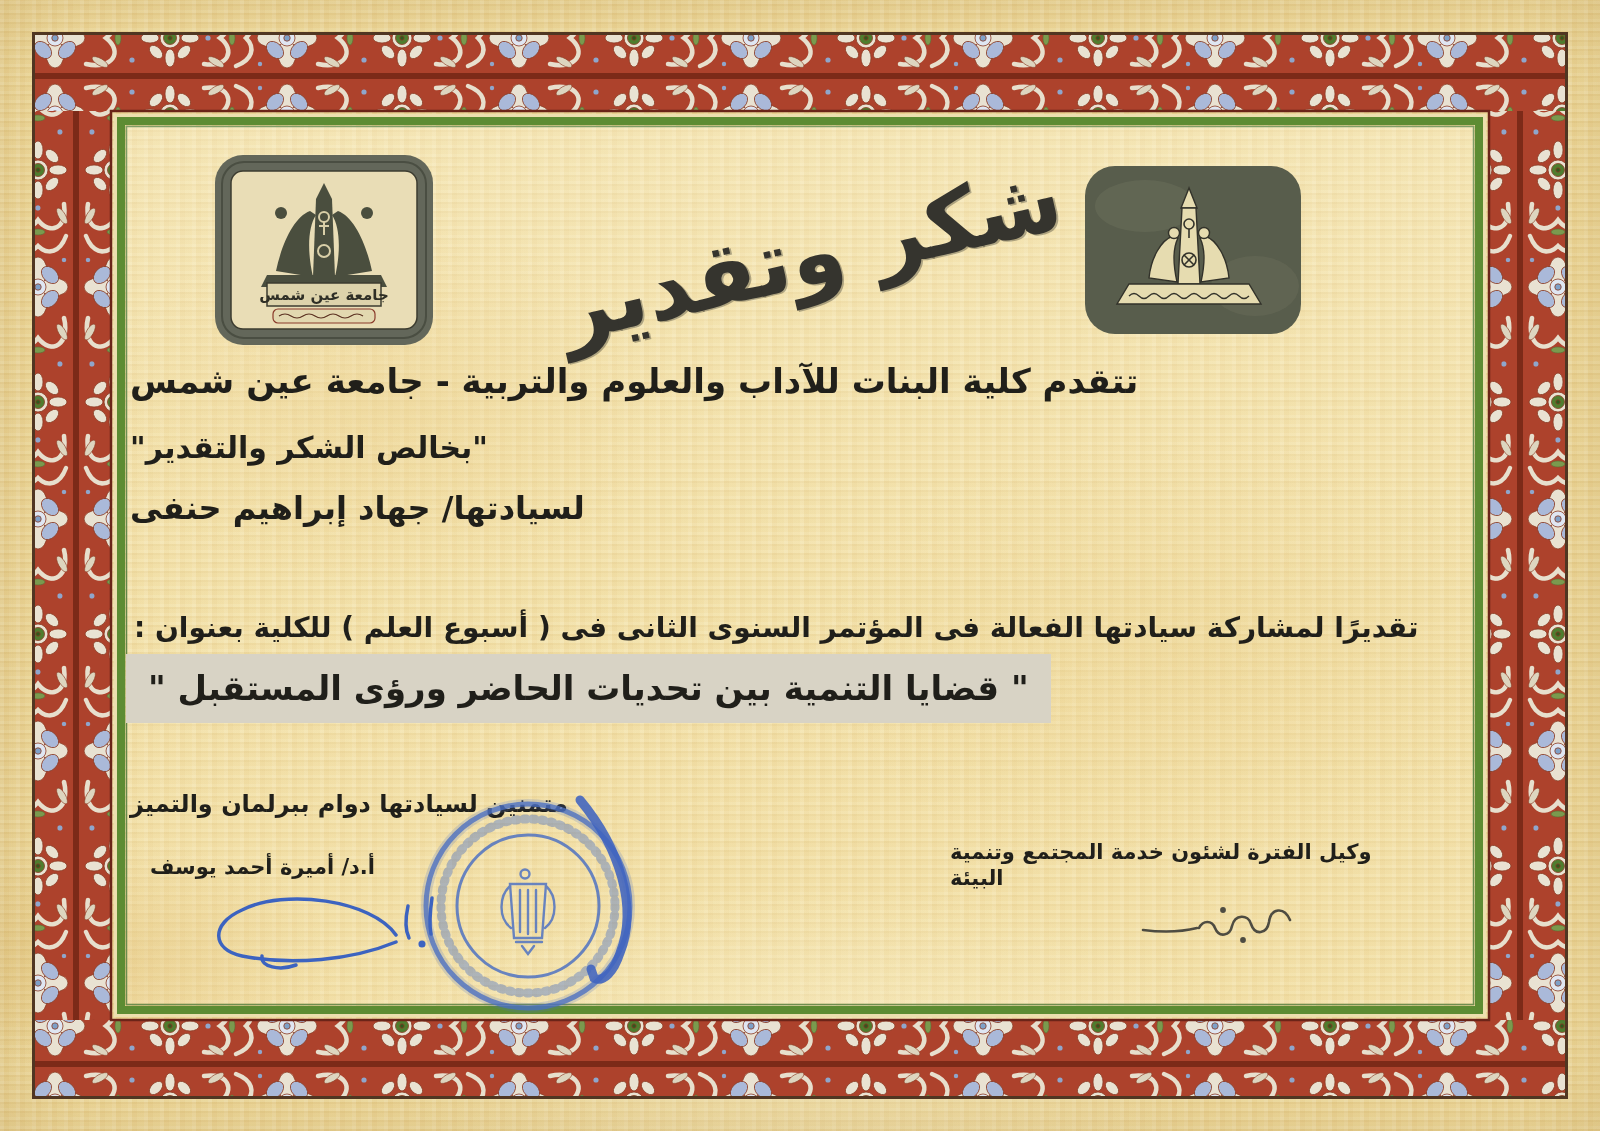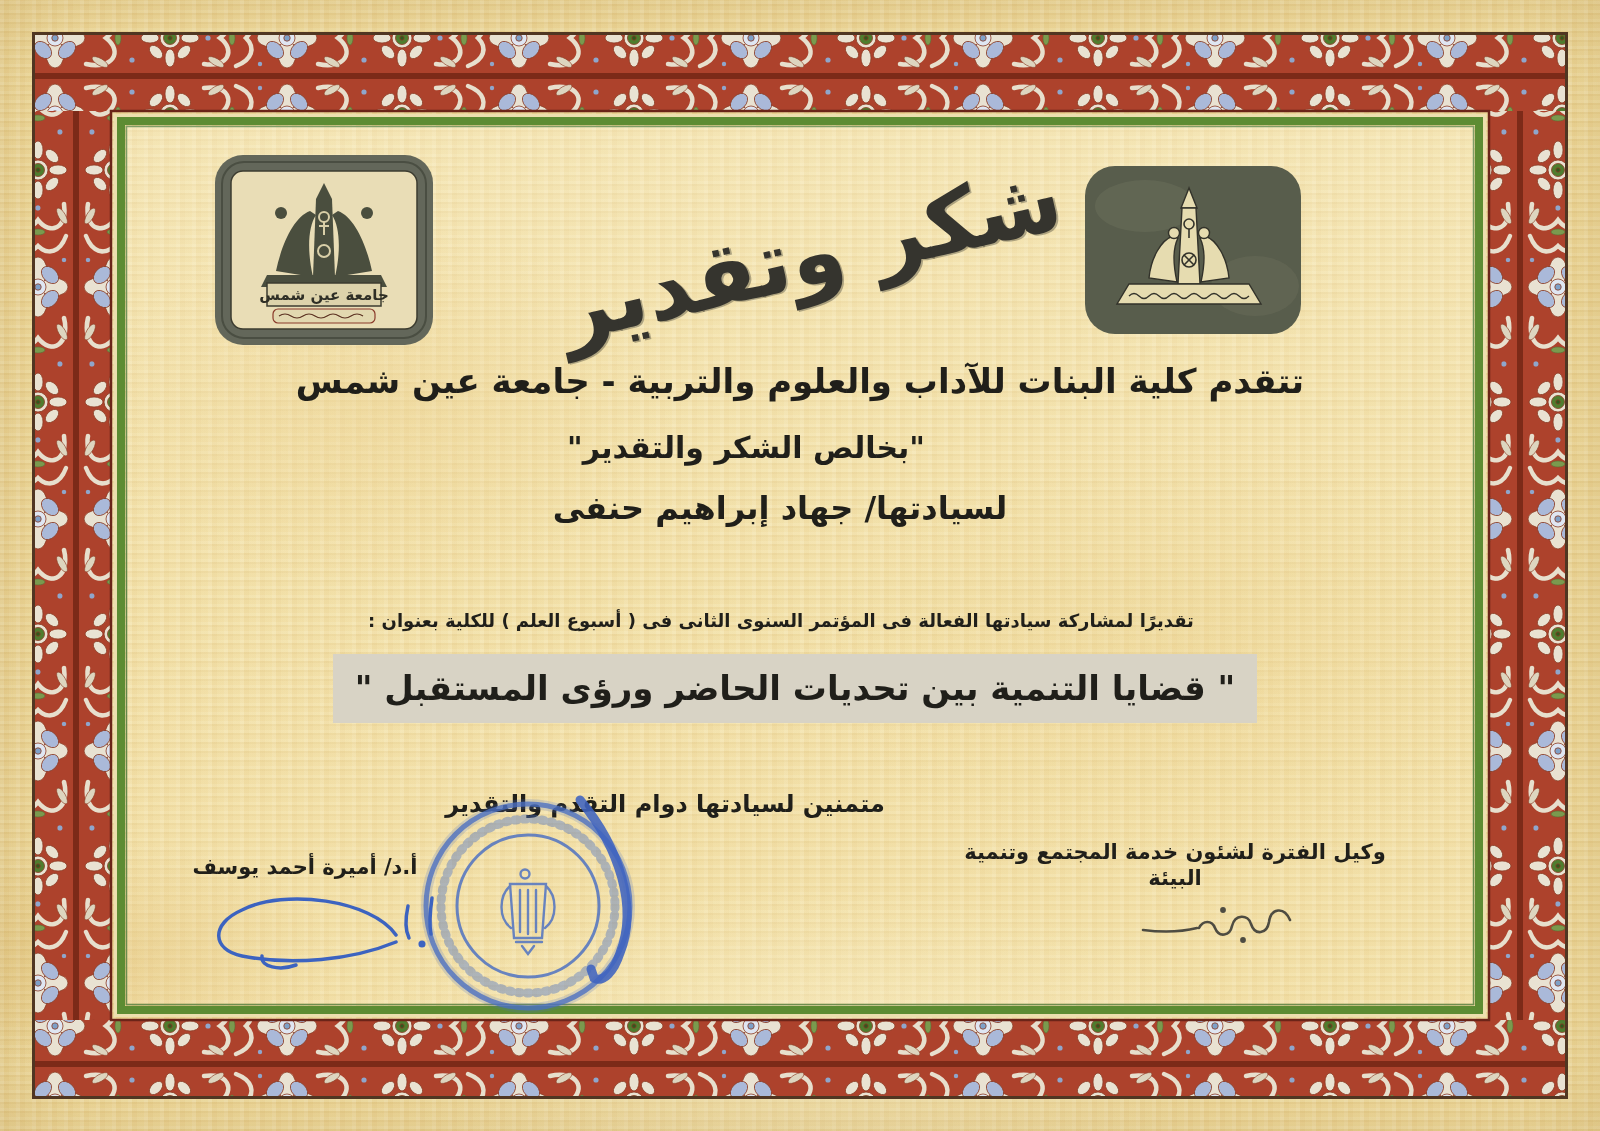--- a/index.html
+++ b/index.html
@@ -13,26 +13,26 @@
       radial-gradient(ellipse 300px 170px at 8% 85%, rgba(214,172,92,0.35), rgba(214,172,92,0) 70%),
       repeating-linear-gradient(0deg, rgba(196,150,64,0.13) 0 2px, rgba(255,248,220,0.10) 2px 5px, rgba(226,190,110,0.09) 5px 9px),
       repeating-linear-gradient(90deg, rgba(255,250,225,0.18) 0 4px, rgba(222,186,108,0.10) 4px 9px, rgba(244,228,170,0.14) 9px 16px);
     box-shadow: inset 0 0 90px rgba(150,110,40,0.25);
   }
   .interior{position:absolute;left:126px;top:126px;width:1348px;height:879px;
     background:linear-gradient(180deg, rgba(255,250,226,0.34), rgba(255,248,216,0.18) 55%, rgba(250,238,196,0.25));
   }
   svg{display:block;}
   .border-svg,.overlay{position:absolute;left:0;top:0;}
-  .txt{position:absolute;direction:rtl;text-align:center;color:#201f1a;font-weight:bold;line-height:1.25;}
+  .txt{position:absolute;direction:rtl;text-align:left;color:#201f1a;font-weight:bold;line-height:1.25;}
   .t-intro   {left:130px;top:360px;width:1340px;font-size:34px;}
   .t-thanks  {left:130px;top:429px;width:1232px;font-size:30px;}
   .t-recip   {left:130px;top:488px;width:1300px;font-size:32px;}
   .t-role    {left:130px;top:546px;width:1340px;font-size:33px;}
-  .t-reason  {left:116px;top:610px;width:1330px;font-size:18px;}
+  .t-reason  {left:134px;top:610px;width:1330px;font-size:28px;}
   .t-conf    {left:130px;top:658px;width:1330px;font-size:34px;}
   .t-conf span{display:inline-block;background:#d8d3c5;padding:9px 18px;box-shadow:0 0 0 4px #d8d3c5;}
   .t-period  {left:130px;top:735px;width:1340px;font-size:30px;}
   .t-wishes  {left:130px;top:789px;width:1070px;font-size:24px;}
   .t-dean-role{left:165px;top:835px;width:290px;font-size:22px;}
   .t-dean-name{left:150px;top:854px;width:310px;font-size:21px;}
   .t-vice-role{left:950px;top:839px;width:450px;font-size:21px;}
   .t-vice-name{left:970px;top:879px;width:410px;font-size:21px;}
   .cal-title{position:absolute;left:520px;top:162px;width:580px;height:185px;
     display:flex;align-items:center;justify-content:center;
@@ -231,21 +231,21 @@
     <path d="M44,130 q5,-5 10,0 t10,0 t10,0 t10,0 t10,0 t10,0 t10,0 t10,0 t10,0 t10,0 t10,0 t10,0" fill="none" stroke="#32322a" stroke-width="1.3"></path>
   </svg>
 
   <div class="txt t-intro">تتقدم كلية البنات للآداب والعلوم والتربية - جامعة عين شمس</div>
   <div class="txt t-thanks">"بخالص الشكر والتقدير"</div>
   <div class="txt t-recip">لسيادتها/ جهاد إبراهيم حنفى</div>
   <div class="txt t-reason">تقديرًا لمشاركة سيادتها الفعالة فى المؤتمر السنوى الثانى فى ( أسبوع العلم ) للكلية بعنوان :</div>
   <div class="txt t-conf">
     <span>" قضايا التنمية بين تحديات الحاضر ورؤى المستقبل "</span>
   </div>
-  <div class="txt t-wishes">متمنين لسيادتها دوام التقدم والتقدير</div>
+  <div class="txt t-wishes">متمنين لسيادتها دوام ببرلمان والتميز</div>
 
   <svg class="stamp" width="320" height="235" viewBox="0 0 320 235">
     <g stroke="#4a6fc3" fill="none" opacity="0.82" stroke-linecap="round">
       <circle cx="130" cy="120" r="102" stroke-width="5"></circle>
       <circle cx="130" cy="120" r="102" stroke-width="10" opacity="0.25"></circle>
       <circle cx="130" cy="120" r="71" stroke-width="3"></circle>
       <circle cx="130" cy="120" r="87" stroke-width="9" stroke-dasharray="2.5 6.5" opacity="0.5"></circle>
       <g stroke-width="2.4">
         <circle cx="127" cy="88" r="4.5"></circle>
         <path d="M112,98 L148,98 L144,152 L116,152 Z"></path>

